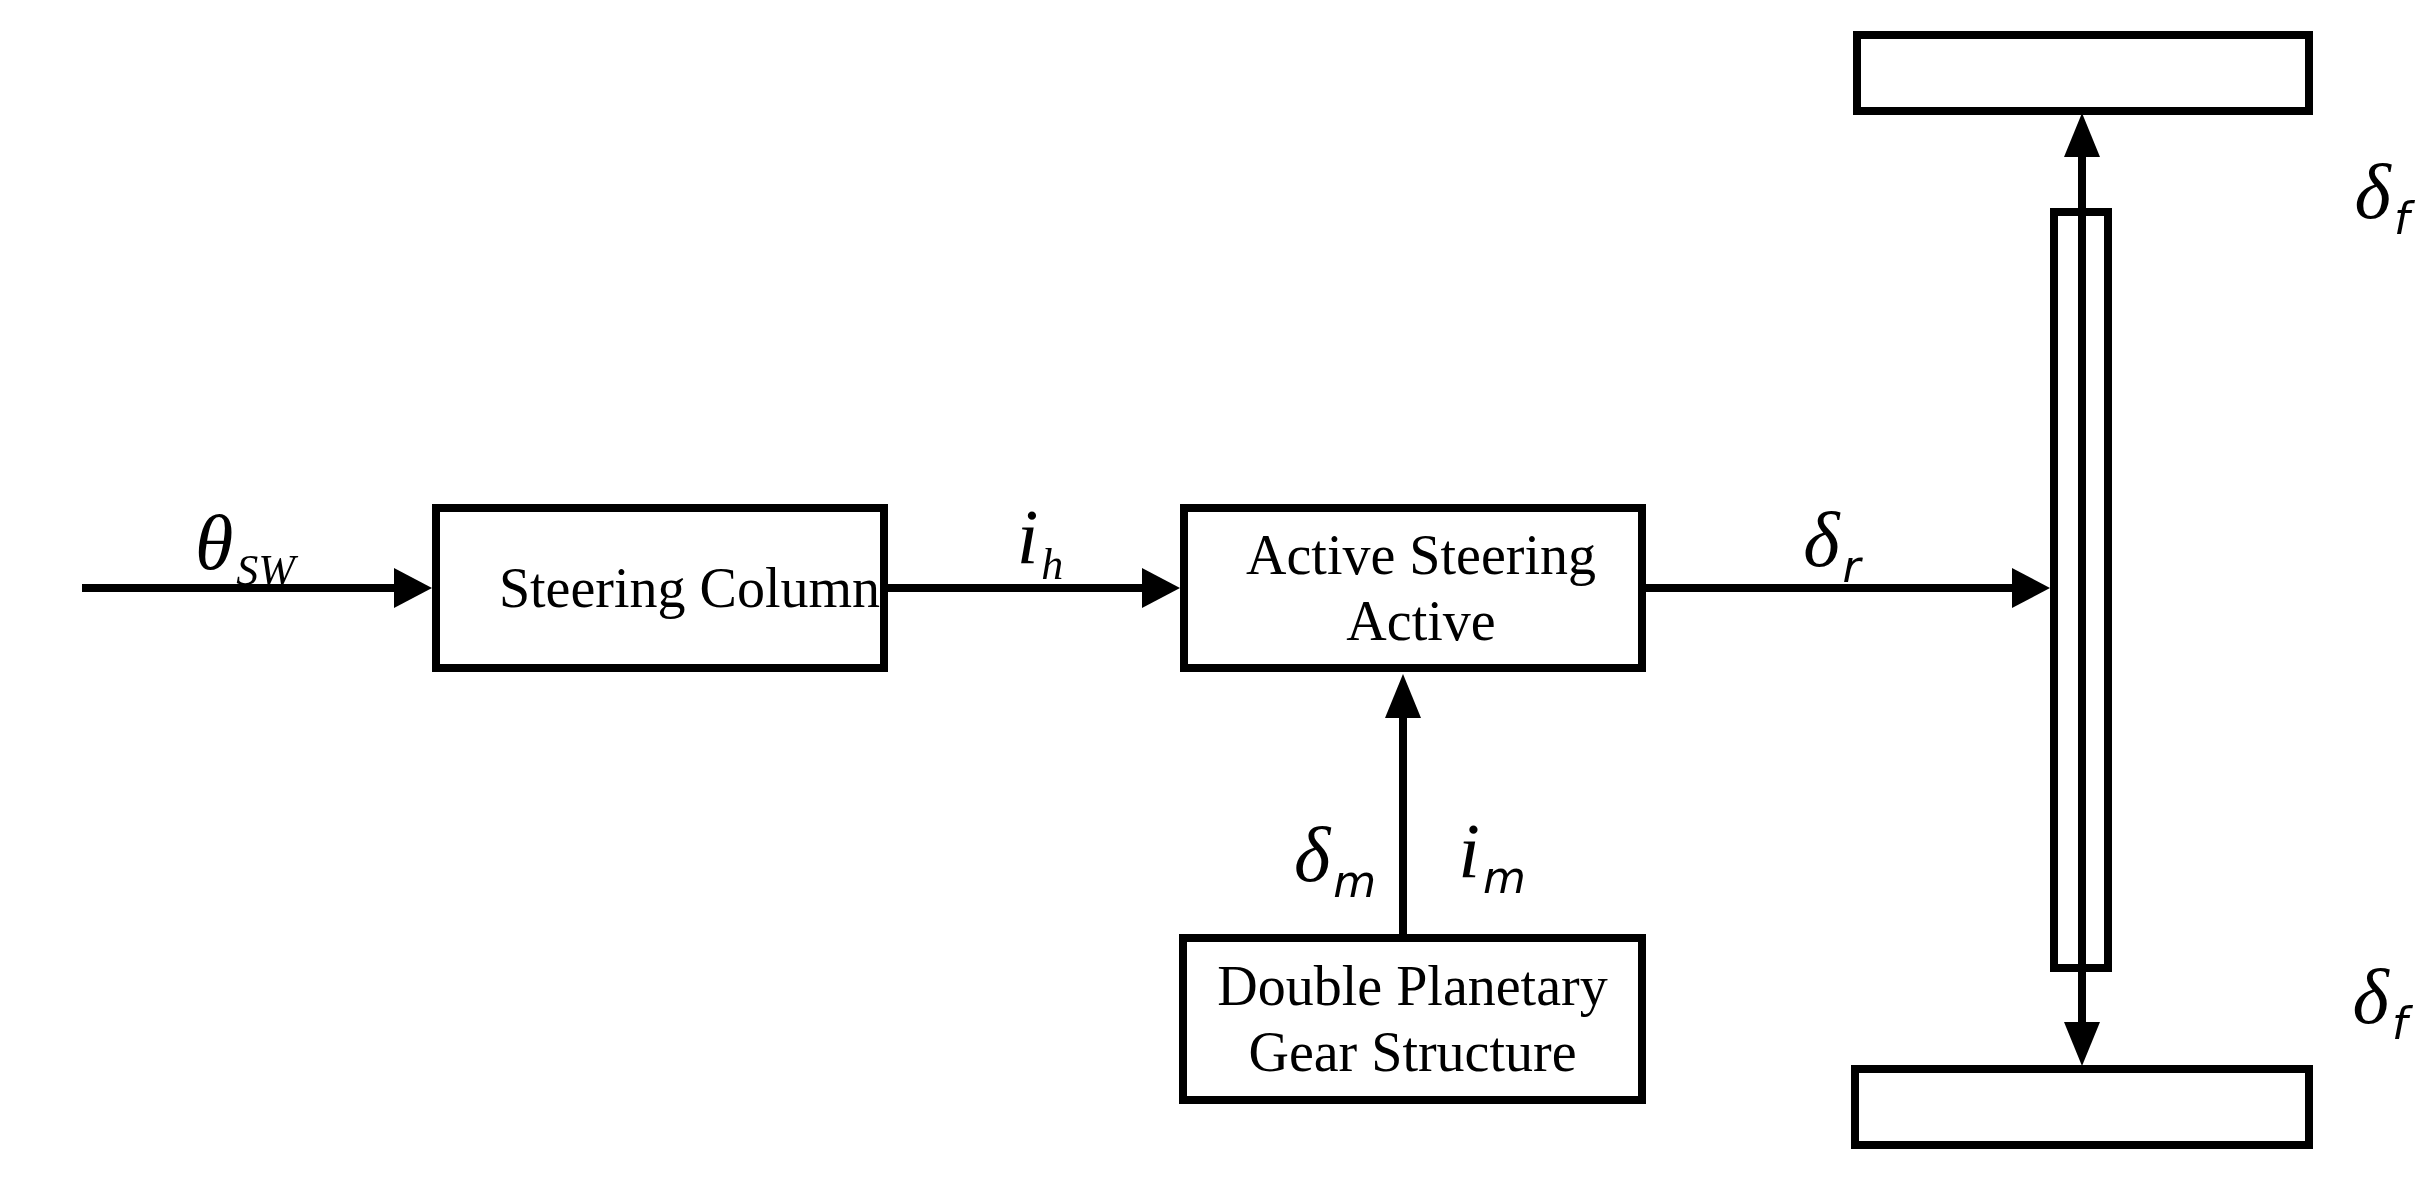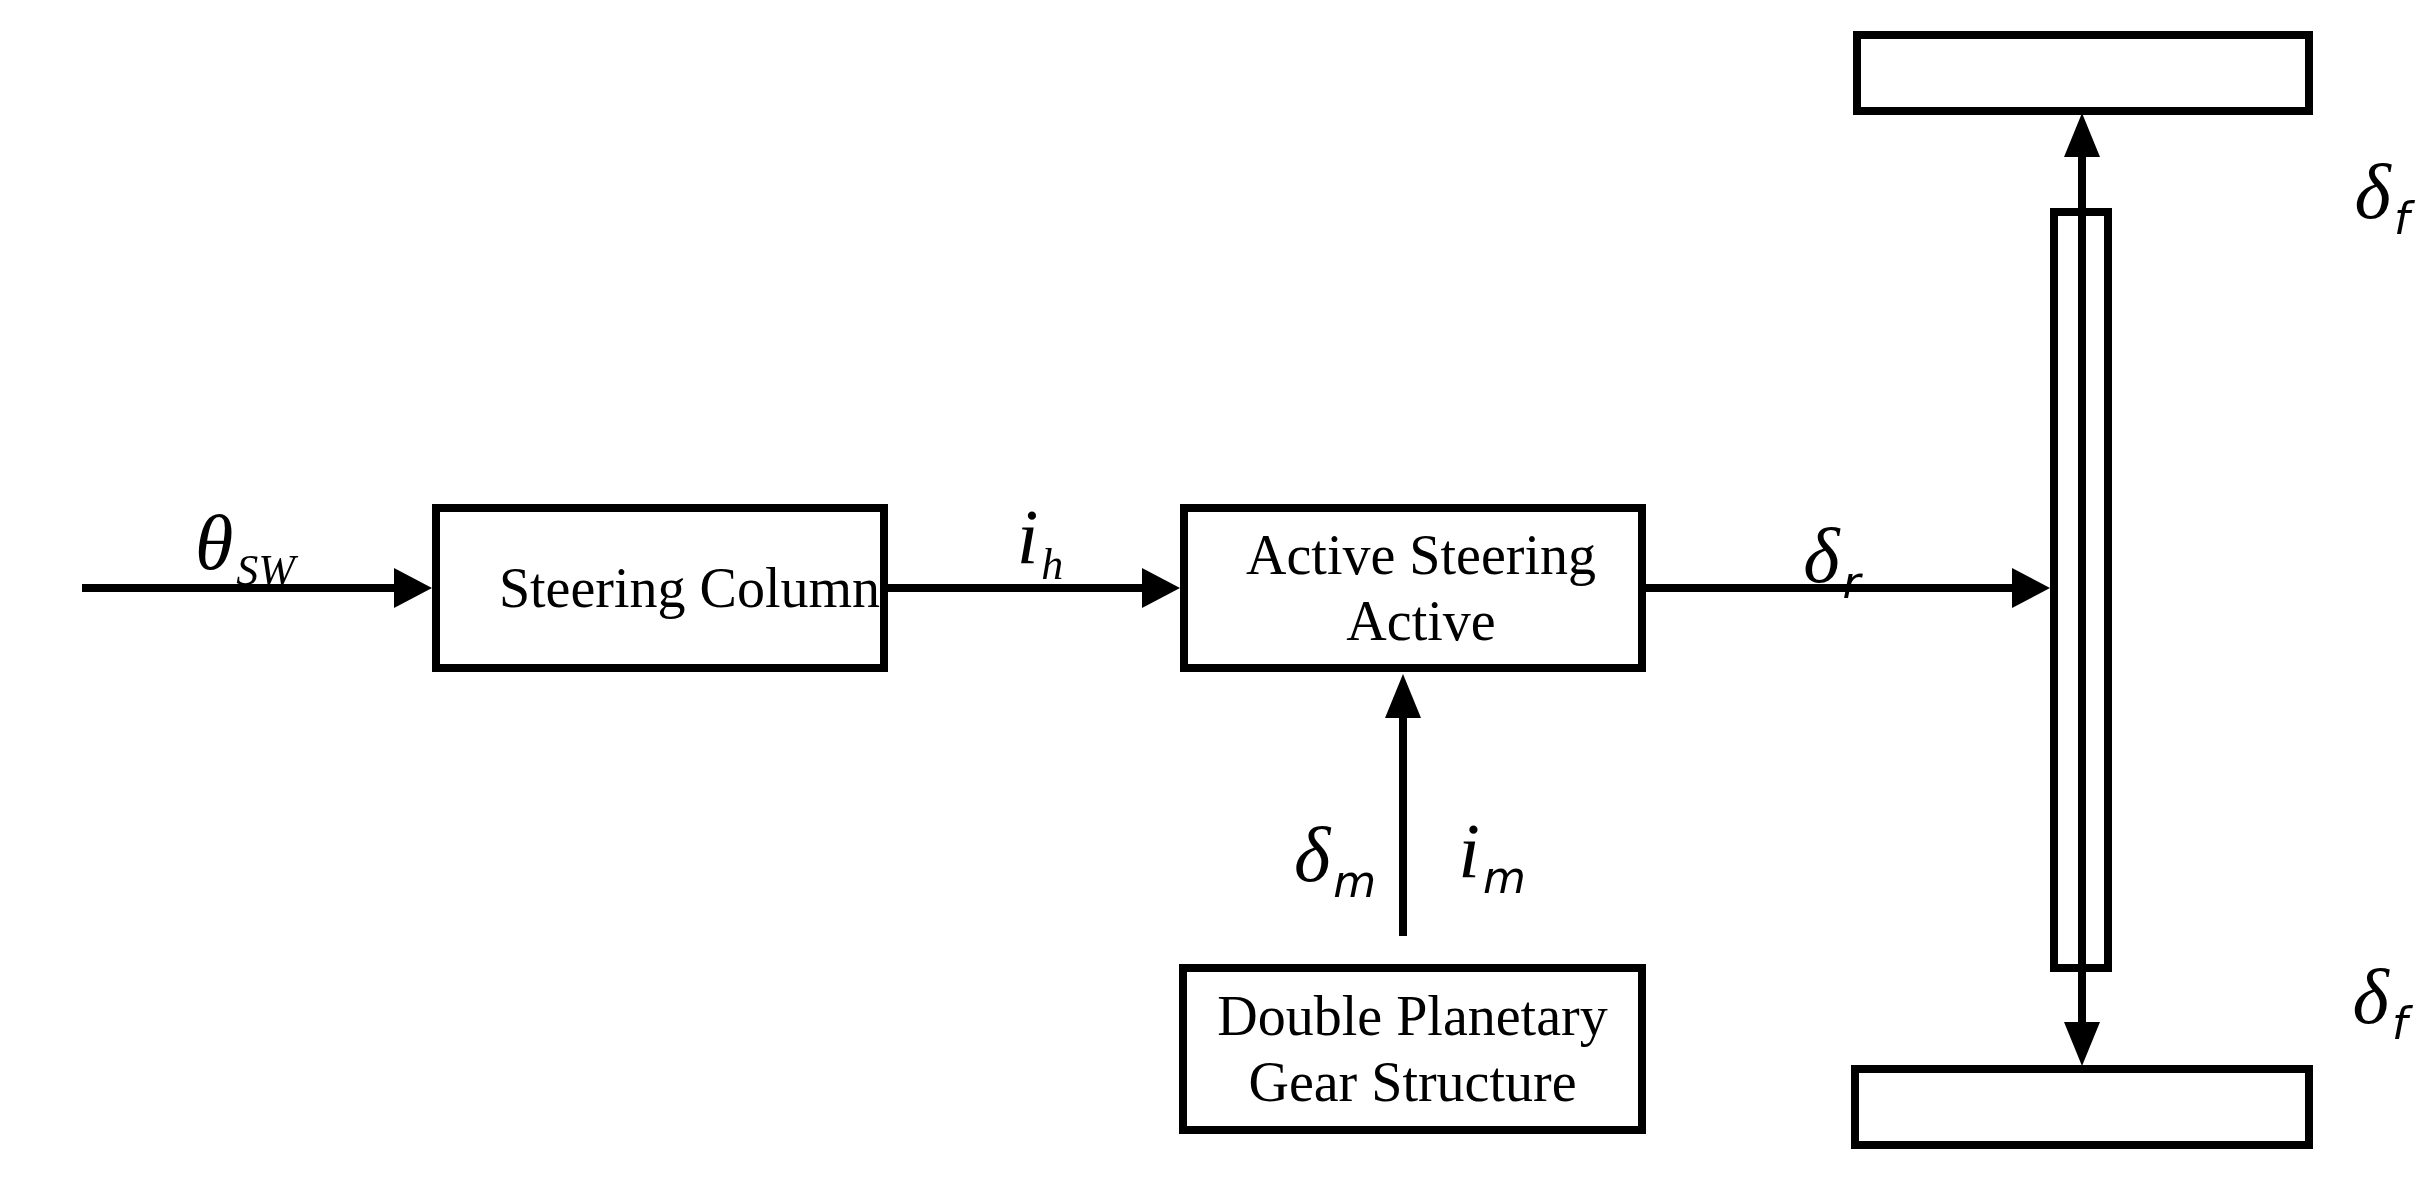--- a/index.html
+++ b/index.html
@@ -70,34 +70,34 @@
     <span>i</span><span class="sub">h</span>
   </div>
 
   <div class="box" style="left:1180px; top:504px; width:466px; height:168px;padding-left:16px;">
     <span>Active Steering</span>
     <span>Active</span>
   </div>
 
   <div class="hline" style="left:1646px; top:584px; width:370px;"></div>
   <div class="head-right" style="left:2012px; top:568px;"></div>
-  <div class="math" style="left:1832px; top:501px;margin-top:16px;">
+  <div class="math" style="left:1832px; top:501px;">
     <span>δ</span><span class="sub sans">r</span>
   </div>
 
   <div class="vline" style="left:1399px; top:714px; height:222px;"></div>
   <div class="head-up" style="left:1385px; top:674px;"></div>
   <div class="math" style="left:1335px; top:816px;text-align:right;">
     <span>δ</span><span class="sub sans">m</span>
   </div>
   <div class="math" style="left:1492px; top:812px;">
     <span>i</span><span class="sub sans">m</span>
   </div>
 
-  <div class="box" style="left:1179px; top:964px; width:467px; height:170px;">
+  <div class="box" style="left:1179px; top:934px; width:467px; height:170px;">
     <span>Double Planetary</span>
     <span>Gear Structure</span>
   </div>
 
   <div class="vline" style="left:2078px; top:150px; height:876px;"></div>
   <div class="head-up" style="left:2064px; top:113px;"></div>
   <div class="head-down" style="left:2064px; top:1022px;"></div>
 
   <div class="rect" style="left:2050px; top:208px; width:62px; height:764px;"></div>
 

